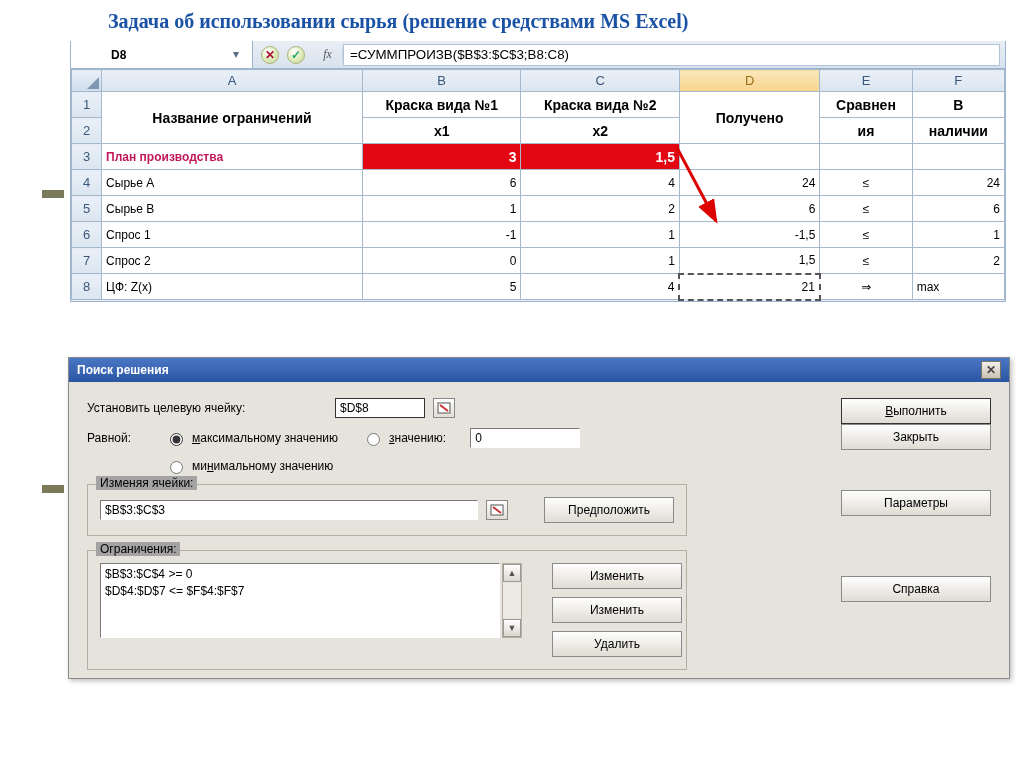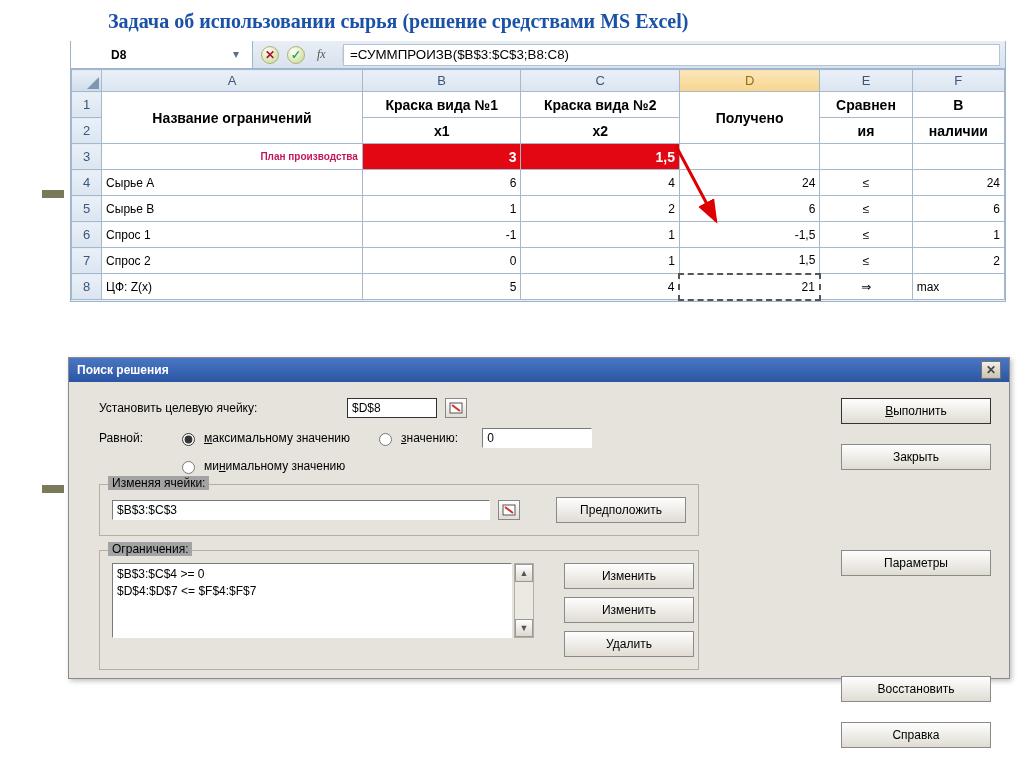--- a/index.html
+++ b/index.html
@@ -69,21 +69,21 @@
     align-items: center;
   }
   .circ {
     width: 18px; height: 18px; border-radius: 50%;
     background: radial-gradient(circle at 35% 30%, #fff, #dfe9b8 55%, #c7d4a3);
     border: 1px solid #aab57a;
     display: flex; align-items:center; justify-content:center;
   }
   .fx {
     width: 30px; font-style: italic; font-family: "Times New Roman", serif;
-    text-align: left; color: #555; padding: 0 4px;
+    text-align: center; color: #555; padding: 0 4px;
     border-right: 1px solid #c9d6e4;
   }
   .formula-bar {
     flex: 1;
     background: #fff;
     height: 22px;
     margin: 3px 5px 3px 0;
     padding: 2px 6px;
     border: 1px solid #b4c3d5;
     font-family: Verdana, sans-serif;
@@ -123,21 +123,21 @@
   }
   .corner::after {
     content: "";
     position: absolute; right: 2px; bottom: 2px;
     border: 6px solid transparent;
     border-bottom-color: #7e97b3; border-right-color: #7e97b3;
   }
   .hdr-cell { font-weight: bold; text-align: center; font-size: 14px; }
   .hdr-merge { background:#fff; }
   .red-row td.redcell { background:#e30613; color:#fff; font-weight:bold; text-align:right; font-size:14px; }
-  .red-row td.firstcell { color:#c2185b; font-weight:bold; text-align:right; font-size:10px; }
+  .red-row td.firstcell { color:#c2185b; font-weight:bold; text-align:left; font-size:12px; }
   .datacell { text-align: right; }
   .labelcell { text-align: left; }
   .centercell { text-align: center; }
   .selected-d8 {
     border: 2px dashed #555 !important;
     position: relative;
   }
   
   .arrow-overlay {
     position: absolute; left: 560px; top: 100px; pointer-events: none;
@@ -162,21 +162,21 @@
   .titlebar .closebtn {
     margin-left: auto;
     width: 20px; height: 18px;
     background: linear-gradient(#f3efe9,#c9c2b4);
     border: 1px solid #7a7466;
     color: #444; font-weight: bold;
     display:flex;align-items:center;justify-content:center;
     font-family: Arial;
   }
   .dialog-body {
-    padding: 16px 30px;
+    padding: 16px 18px;
     position: relative;
   }
   .drow { display: flex; align-items: center; margin-bottom: 10px; }
   .dlabel { width: 248px; }
   .field {
     background: #fff;
     border-top: 1px solid #7a7a7a; border-left: 1px solid #7a7a7a;
     border-right: 1px solid #fff; border-bottom: 1px solid #fff;
     padding: 2px 4px; height: 20px;
     font-family: Tahoma, sans-serif; font-size: 12px;
@@ -186,21 +186,21 @@
     width: 22px; height: 20px;
     background: linear-gradient(#fefefe,#e2ded6);
     border: 1px solid #888; display: inline-flex;
     align-items: center; justify-content: center;
   }
   .radio { width: 13px; height: 13px; accent-color: #333; }
   .opt { display: inline-flex; align-items: center; gap: 6px; margin-right: 24px; }
   .opt span u { text-decoration: underline; }
   .right-col {
     position: absolute; right: 18px; top: 16px;
-    display: flex; flex-direction: column; gap: 20px;
+    display: flex; flex-direction: column; gap: 0;
   }
   .dlg-btn {
     width: 150px; height: 26px;
     background: linear-gradient(#fefefe,#e0dcd3);
     border: 1px solid #8a8a8a;
     font-family: Tahoma, sans-serif; font-size: 12px;
     text-align: center;
     display: flex; align-items: center; justify-content: center;
   }
   .right-col .spacer { height: 40px; }
@@ -450,17 +450,16 @@
     </div>
 
     <div class="right-col">
       <div class="dlg-btn" style="border:1px solid #333">
           <span><u>В</u>ыполнить</span>
         </div>
       <div class="dlg-btn">Закрыть</div>
       <div class="spacer"></div>
       <div class="dlg-btn">Параметры</div>
       <div style="height:60px"></div>
-      <div class="dlg-btn">Восстановить</div>
       <div class="dlg-btn">Справка</div>
     </div>
   </div>
 </div>
 
 </body></html>

